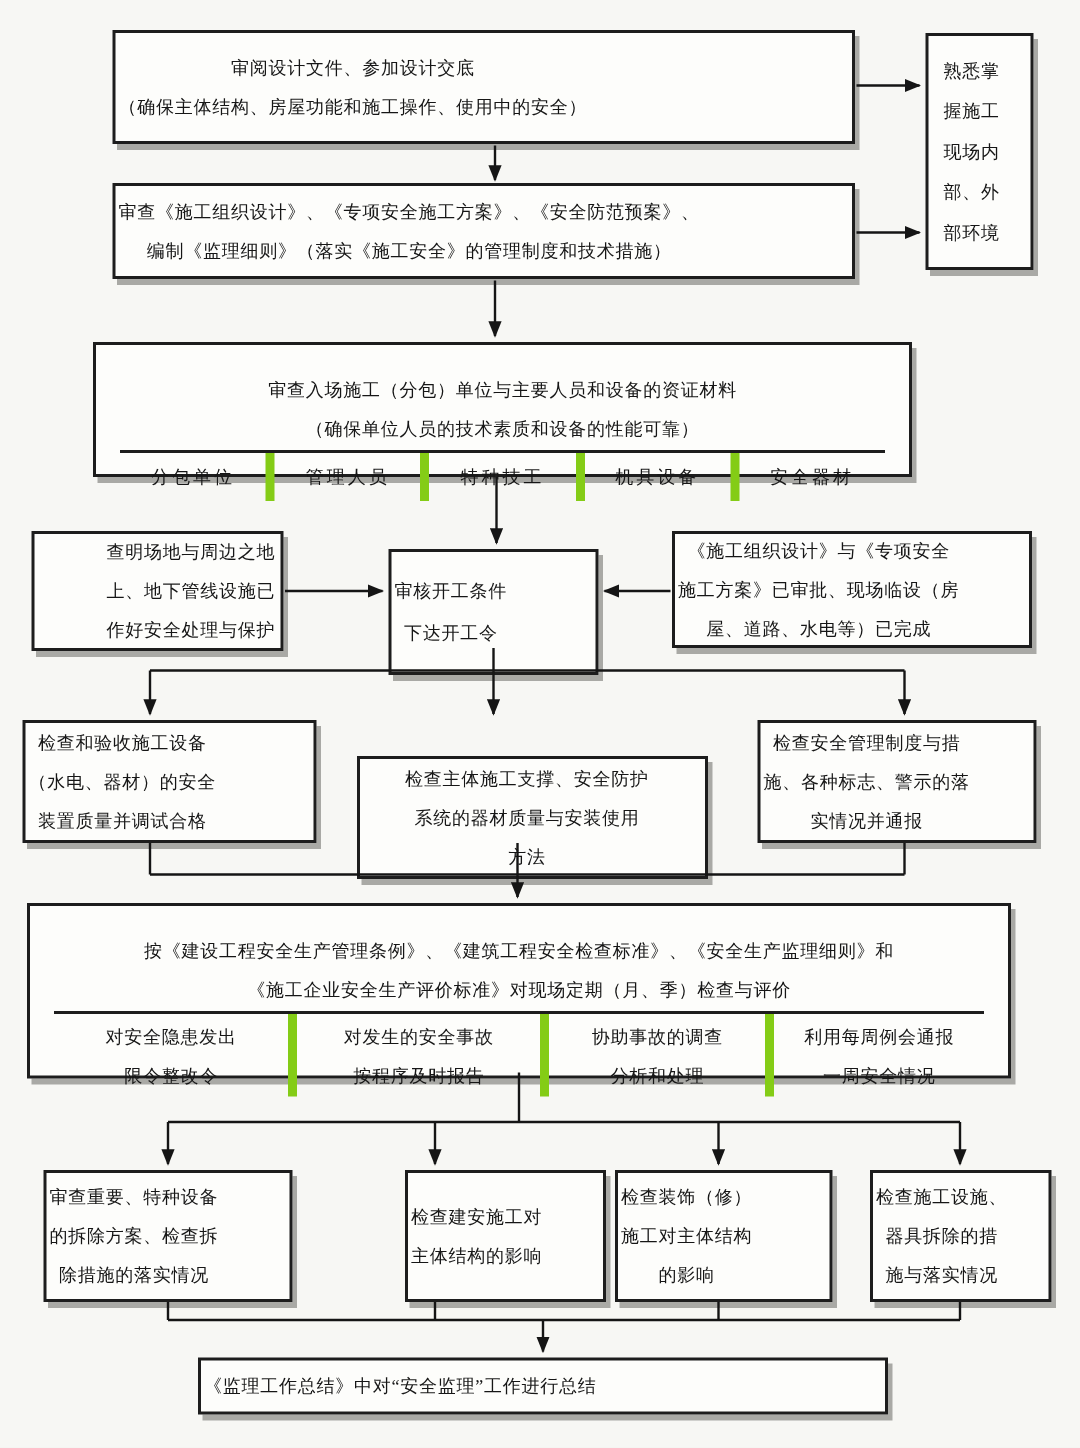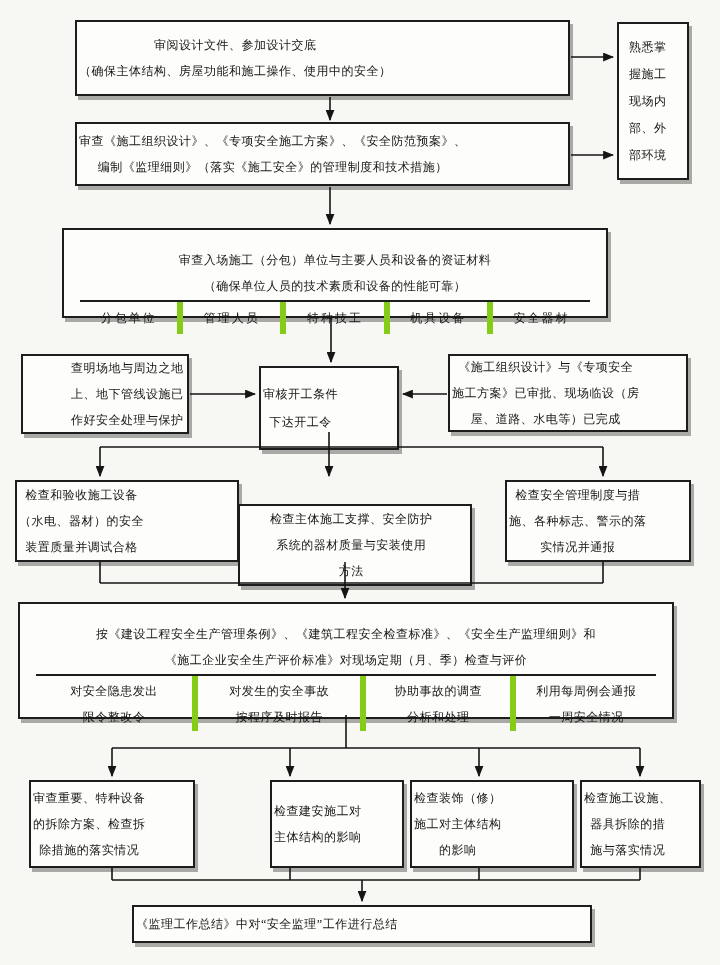--- a/index.html
+++ b/index.html
@@ -104,21 +104,21 @@
     <span class="txt">审核开工条件
 下达开工令</span>
   </div>
 
   <div class="node" style="left:448px;top:354px;width:240px;height:78px;">
     <span class="txt">《施工组织设计》与《专项安全
 施工方案》已审批、现场临设（房
 屋、道路、水电等）已完成</span>
   </div>
 
-  <div class="node" style="left:15px;top:480px;width:224px;height:82px;">
+  <div class="node" style="left:15px;top:480px;width:196px;height:82px;">
     <span class="txt">检查和验收施工设备
 （水电、器材）的安全
 装置质量并调试合格</span>
   </div>
 
   <div class="node" style="left:238px;top:504px;width:234px;height:82px;padding-left:28px;">
     <span class="txt">检查主体施工支撑、安全防护
 系统的器材质量与安装使用
 方法</span>
   </div>
@@ -158,21 +158,21 @@
     <span class="txt">审查重要、特种设备
 的拆除方案、检查拆
 除措施的落实情况</span>
   </div>
 
   <div class="node" style="left:223px;top:780px;width:134px;height:88px;margin-left:47px;">
     <span class="txt">检查建安施工对
 主体结构的影响</span>
   </div>
 
-  <div class="node" style="left:410px;top:780px;width:164px;height:88px;">
+  <div class="node" style="left:410px;top:780px;width:145px;height:88px;">
     <span class="txt">检查装饰（修）
 施工对主体结构
 的影响</span>
   </div>
 
   <div class="node" style="left:580px;top:780px;width:121px;height:88px;">
     <span class="txt">检查施工设施、
 器具拆除的措
 施与落实情况</span>
   </div>

